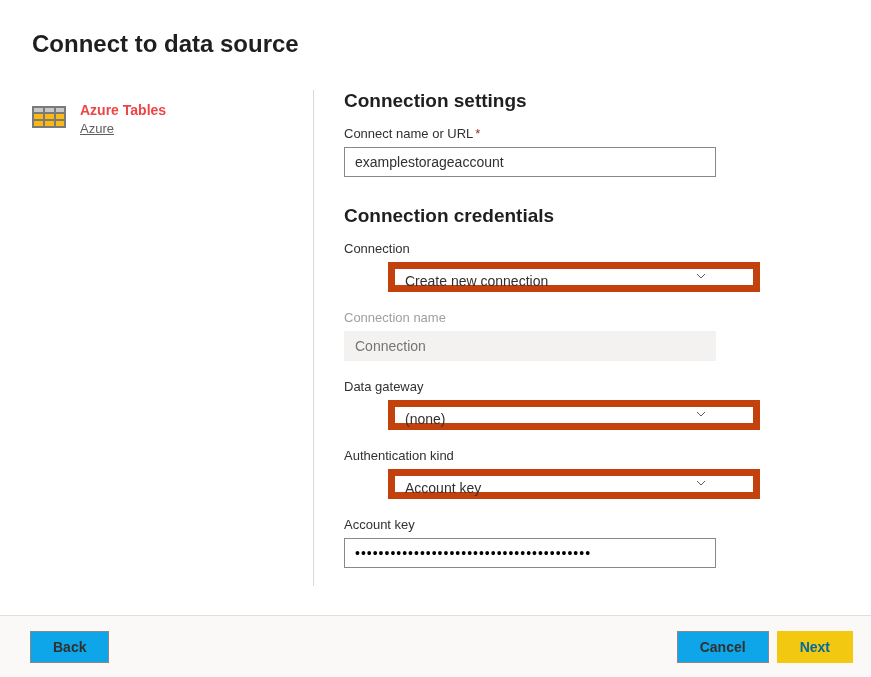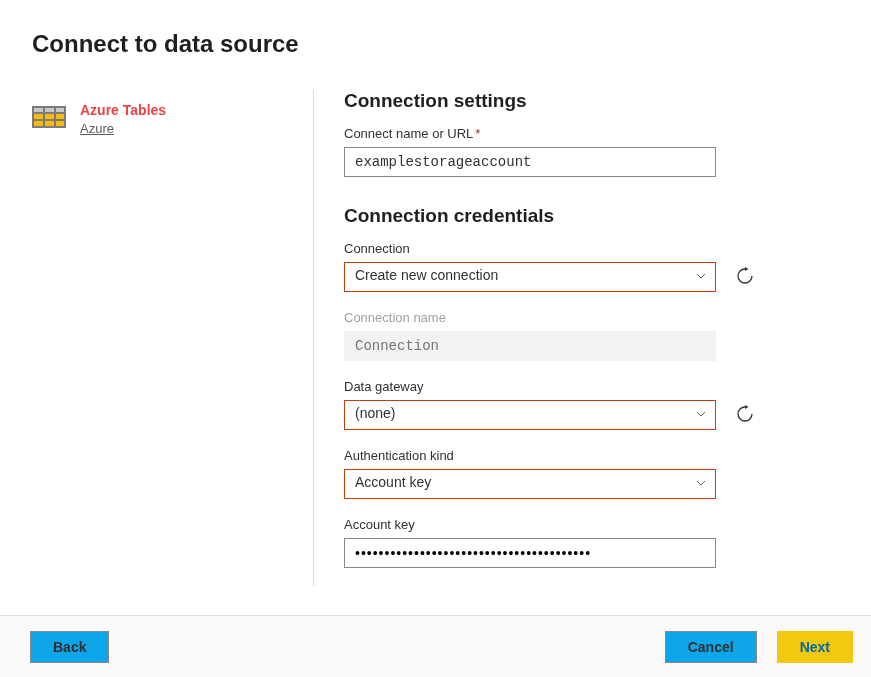--- a/index.html
+++ b/index.html
@@ -92,21 +92,21 @@
     .required-mark {
       color: #a4262c;
       margin-left: 2px;
     }
     .text-input {
       width: 372px;
       height: 30px;
       padding: 4px 10px;
       border: 1px solid #8a8886;
       font-size: 14px;
-      font-family: Liberation Mono, monospace;
+      font-family: Liberation Sans, sans-serif;
       color: #323130;
       background: #fff;
     }
     .text-input.disabled {
       background: #f3f2f1;
       border: 1px solid #f3f2f1;
       color: #a19f9d;
     }
     .select-row {
       display: flex;
@@ -114,27 +114,28 @@
       gap: 18px;
     }
     .select-wrapper {
       position: relative;
       width: 372px;
     }
     .select-input {
       width: 100%;
       height: 30px;
       padding: 4px 30px 4px 10px;
-      border: 1px solid #c2410c;
+      border: 7px solid #c2410c;
       font-size: 14px;
       font-family: inherit;
       color: #323130;
       background: #fff;
       appearance: none;
       cursor: pointer;
+      margin-left: 44px;
     }
     .chevron-down {
       position: absolute;
       right: 9px;
       top: 50%;
       transform: translateY(-50%);
       pointer-events: none;
     }
     .refresh-btn {
       width: 22px;
@@ -165,21 +166,21 @@
       height: 62px;
       border-top: 1px solid #e1dfdd;
       background: #faf9f8;
       display: flex;
       align-items: center;
       justify-content: space-between;
       padding: 0 18px 0 30px;
     }
     .footer-right {
       display: flex;
-      gap: 20px;
+      gap: 8px;
       align-items: flex-end;
     }
     .btn {
       height: 32px;
       padding: 0 22px;
       font-size: 14px;
       font-family: inherit;
       font-weight: 600;
       border: 1px solid #8a8886;
       background: #0ea5e9;

